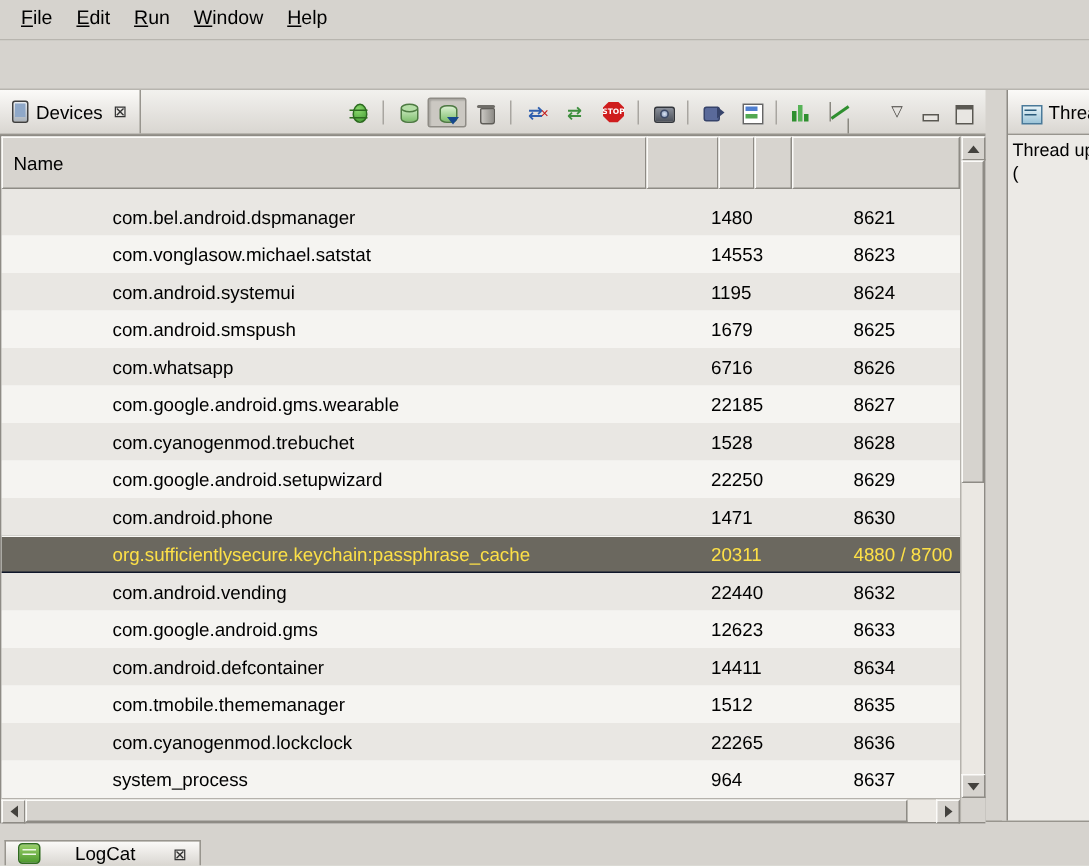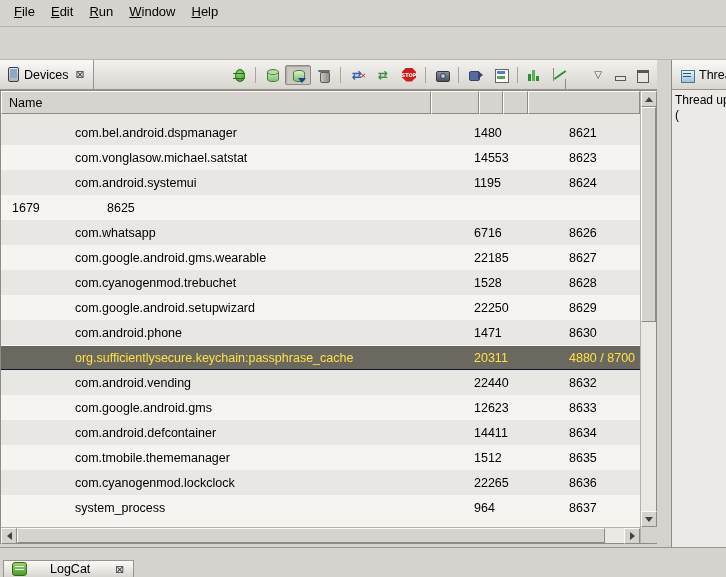--- a/index.html
+++ b/index.html
@@ -114,21 +114,21 @@
 
   .logcat-icon { width:15px; height:14px; }
   .logcat-icon::before { content:""; position:absolute; inset:0; background:linear-gradient(#9ad06a,#4f9a2f);
         border:1px solid #2f6b1f; border-radius:3px; }
   .logcat-icon::after { content:""; position:absolute; left:3px; top:4px; width:9px; height:1px;
         background:#eef7e6; box-shadow:0 3px 0 #eef7e6; }
 
   
   .table { width:657px; flex:1; display:flex; border:1px solid #8e8b85; margin-bottom:3px; background:#f5f4f1; }
   .table-left { flex:1; display:flex; flex-direction:column; min-width:0; }
-  .thead { height:23px; flex:none; display:flex; }
+  .thead { height:35px; flex:none; display:flex; }
   .th { background:#d7d4cf; border-top:1px solid #fcfbf9; border-left:1px solid #fcfbf9;
         border-right:1px solid #8e8b85; border-bottom:1px solid #8e8b85;
         font-size:12.5px; display:flex; align-items:center; padding-left:7px; overflow:hidden; }
   .th1 { width:430px; } .th2 { width:48px; } .th3 { width:24px; } .th4 { width:25px; } .th5 { flex:1; }
 
   .tbody { flex:1; overflow:hidden; }
   .partial-row { height:6px; background:#e9e7e3; }
   .trow { height:25px; display:flex; align-items:center; font-size:12.5px; }
   .trow.even { background:#e9e7e3; }
   .trow.odd  { background:#f5f4f1; }
@@ -273,20 +273,21 @@
                 <div class="cell c-port">8623</div>
               </div>
               <div class="trow even">
                 <div class="cell c-name">com.android.systemui</div>
                 <div class="cell c-pid">1195</div>
                 <div class="cell c-x1"></div>
                 <div class="cell c-x2"></div>
                 <div class="cell c-port">8624</div>
               </div>
               <div class="trow odd">
+                <div class="cell c-name">com.android.smspush</div>
                 <div class="cell c-pid">1679</div>
                 <div class="cell c-x1"></div>
                 <div class="cell c-x2"></div>
                 <div class="cell c-port">8625</div>
               </div>
               <div class="trow even">
                 <div class="cell c-name">com.whatsapp</div>
                 <div class="cell c-pid">6716</div>
                 <div class="cell c-x1"></div>
                 <div class="cell c-x2"></div>

